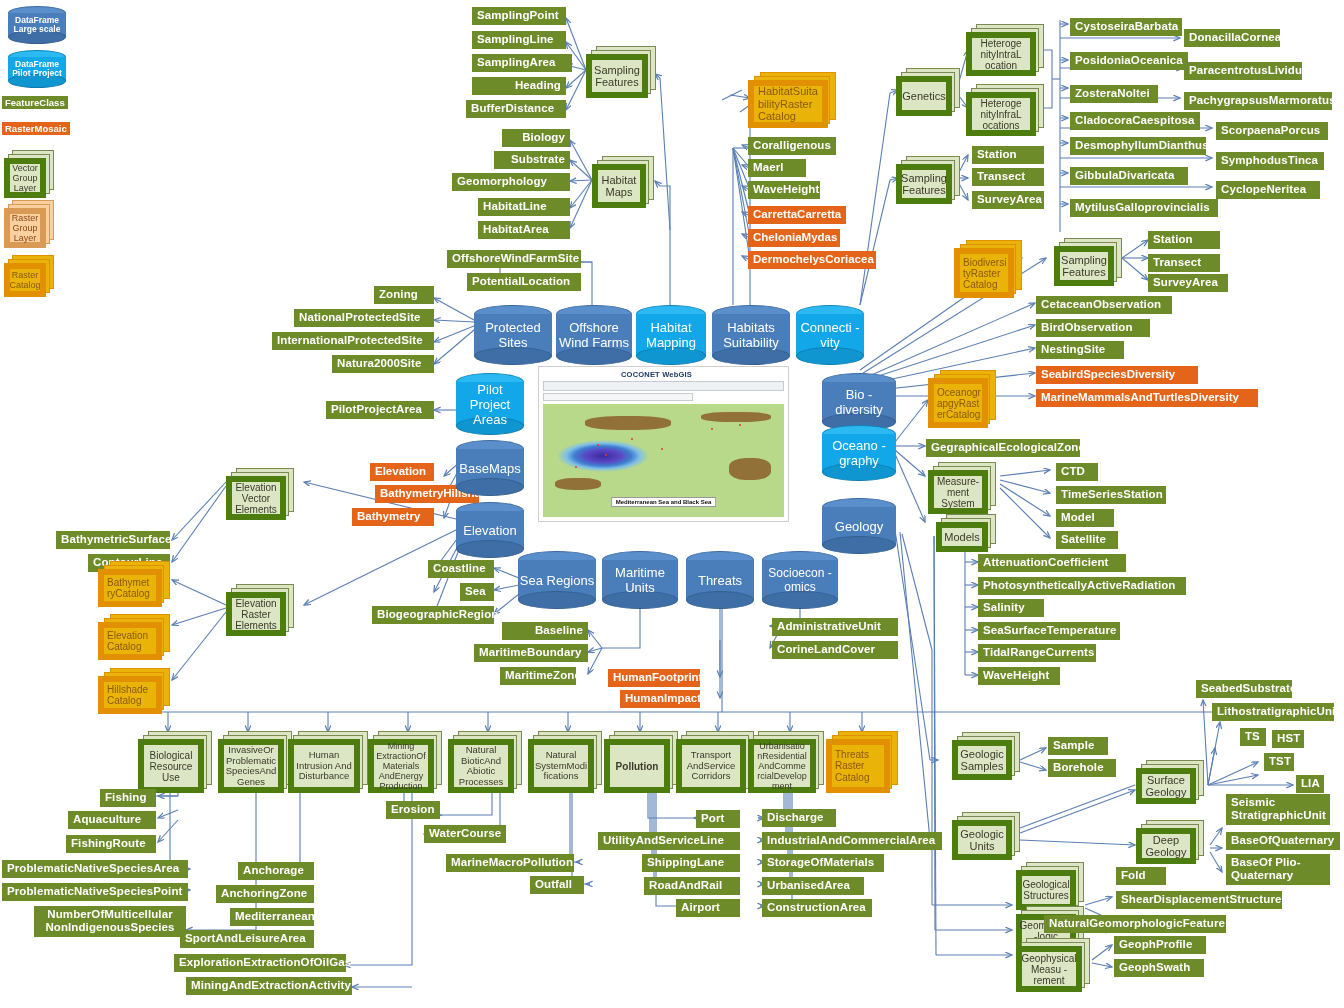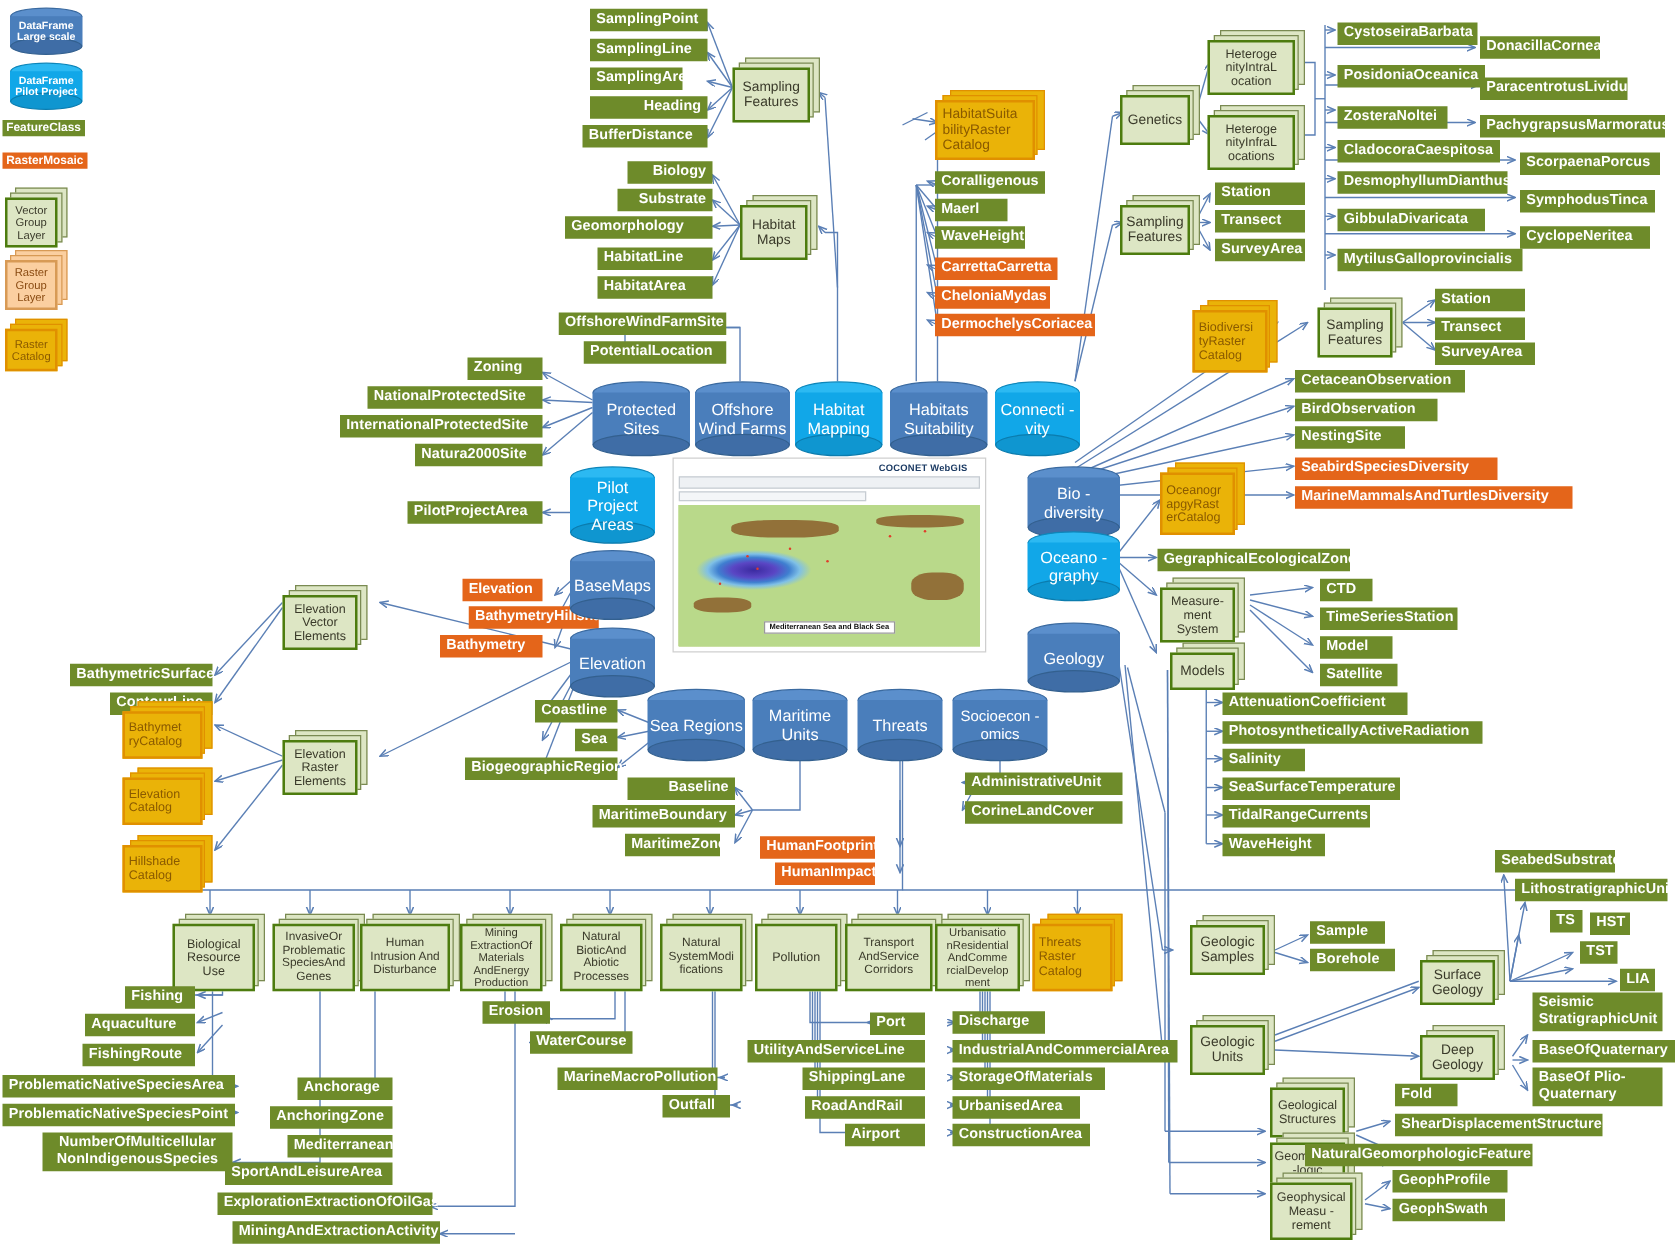--- a/index.html
+++ b/index.html
@@ -14,21 +14,21 @@
   .fc.multi{white-space:normal;}
   
   .rm{position:absolute;background:#e4651a;color:#fff;font-weight:bold;
       font-size:11.5px;line-height:13px;padding:2px 5px 3px 5px;box-sizing:border-box;
       white-space:nowrap;}
 
   
   .gl{position:absolute;box-sizing:border-box;}
   .gl .sh{position:absolute;box-sizing:border-box;border:1px solid #7a8a52;}
   .gl .front{position:absolute;left:0;top:8px;right:8px;bottom:0;
-             box-sizing:border-box;border:2px solid #4d7c0f;
+             box-sizing:border-box;border:6px solid #4d7c0f;
              display:flex;align-items:center;justify-content:center;text-align:center;
              font-size:11px;line-height:12.5px;color:#3a3a2a;padding:1px;}
   .vgl .sh,.vgl .front{background:#dde6c4;}
   .rgl .sh,.rgl .front{background:#fbcfa0;border-color:#d89a55;}
   .rgl .front{color:#8a4b12;}
   .rc .sh,.rc .front{background:#eab308;border-color:#e09000;}
   .rc .front{color:#8a5a00;}
 
   
   .cyl{position:absolute;}
@@ -48,21 +48,21 @@
   
   .lgcyl{position:absolute;width:58px;height:38px;}
   .lgcyl .body{top:7px;bottom:7px;}
   .lgcyl .top,.lgcyl .bot{height:14px;}
   .lgcyl .lbl{font-size:8.5px;line-height:9.5px;font-weight:bold;}
   .lgbox{position:absolute;font-size:9.5px;font-weight:bold;color:#fff;padding:1px 3px;}
 
   
   #mapshot{position:absolute;left:538px;top:366px;width:251px;height:156px;
            background:#fff;border:1px solid #cfcfcf;box-sizing:border-box;overflow:hidden;}
-  #mapTitle{position:absolute;left:0;right:14px;top:3px;text-align:right;
+  #mapTitle{position:absolute;left:0;right:14px;top:3px;text-align:center;
             font-size:7.5px;font-weight:bold;color:#1b3a63;letter-spacing:.2px;}
   #mapToolbar{position:absolute;left:4px;right:4px;top:14px;height:10px;
               background:#eef1f4;border:1px solid #c6ccd2;box-sizing:border-box;}
   #mapToolbar2{position:absolute;left:4px;width:150px;top:26px;height:8px;
                background:#f4f6f8;border:1px solid #c6ccd2;box-sizing:border-box;}
   #mapCanvas{position:absolute;left:4px;right:4px;top:37px;bottom:4px;overflow:hidden;
     background:
       radial-gradient(ellipse 46px 16px at 60px 52px,#3b2aa0 0%,#5a46c4 38%,#3f7fd0 62%,#7fc0e6 80%,#b9d98a 100%),
       radial-gradient(ellipse 78px 20px at 150px 86px,#2f2090 0%,#4f3cc0 35%,#3a78cc 60%,#86c4e8 82%,#b9d98a 100%),
       radial-gradient(ellipse 34px 13px at 208px 36px,#4b6fc4 0%,#6fa6dd 45%,#9fd0ea 72%,#bfdc8f 100%),
@@ -357,21 +357,21 @@
     <div class="front" style="font-size:9px;line-height:10px;">Raster Group Layer</div>
   </div>
   <div class="gl rc" style="left:4px;top:255px;width:50px;height:42px;">
     <div class="sh" style="left:8px;top:0;width:42px;height:34px;"></div>
     <div class="sh" style="left:4px;top:4px;width:42px;height:34px;"></div>
     <div class="front" style="font-size:9px;line-height:10px;">Raster Catalog</div>
   </div>
 
   <div class="fc" style="left:472px;top:7px;width:94px;">SamplingPoint</div>
   <div class="fc" style="left:472px;top:31px;width:94px;">SamplingLine</div>
-  <div class="fc" style="left:472px;top:54px;width:74px;">SamplingArea</div>
+  <div class="fc" style="left:472px;top:54px;width:100px;">SamplingArea</div>
   <div class="fc" style="left:472px;top:77px;width:94px;text-align:right;">Heading</div>
   <div class="fc" style="left:466px;top:100px;width:100px;">BufferDistance</div>
 
   <div class="gl vgl" style="left:586px;top:46px;width:70px;height:52px;">
     <div class="sh" style="left:10px;top:0;width:60px;height:44px;"></div>
     <div class="sh" style="left:5px;top:4px;width:60px;height:44px;"></div>
     <div class="front">Sampling Features</div>
   </div>
 
   <div class="fc" style="left:502px;top:129px;width:68px;text-align:right;">Biology</div>
@@ -617,21 +617,21 @@
   <div class="gl vgl" style="left:448px;top:731px;width:74px;height:62px;">
     <div class="sh" style="left:10px;top:0;width:64px;height:54px;"></div>
     <div class="sh" style="left:5px;top:4px;width:64px;height:54px;"></div>
     <div class="front" style="font-size:9.5px;line-height:10.5px;">Natural BioticAnd Abiotic Processes</div>
   </div>
   <div class="gl vgl" style="left:528px;top:731px;width:74px;height:62px;">
     <div class="sh" style="left:10px;top:0;width:64px;height:54px;"></div>
     <div class="sh" style="left:5px;top:4px;width:64px;height:54px;"></div>
     <div class="front" style="font-size:9.5px;line-height:10.5px;">Natural SystemModi fications</div>
   </div>
-  <div class="gl vgl" style="left:604px;top:731px;width:74px;height:62px;">
+  <div class="gl vgl" style="left:604px;top:731px;width:74px;height:62px;font-weight:bold;">
     <div class="sh" style="left:10px;top:0;width:64px;height:54px;"></div>
     <div class="sh" style="left:5px;top:4px;width:64px;height:54px;"></div>
     <div class="front" style="font-size:10px;line-height:11px;">Pollution</div>
   </div>
   <div class="gl vgl" style="left:676px;top:731px;width:78px;height:62px;">
     <div class="sh" style="left:10px;top:0;width:68px;height:54px;"></div>
     <div class="sh" style="left:5px;top:4px;width:68px;height:54px;"></div>
     <div class="front" style="font-size:9.5px;line-height:10.5px;">Transport AndService Corridors</div>
   </div>
   <div class="gl vgl" style="left:748px;top:731px;width:76px;height:62px;">

